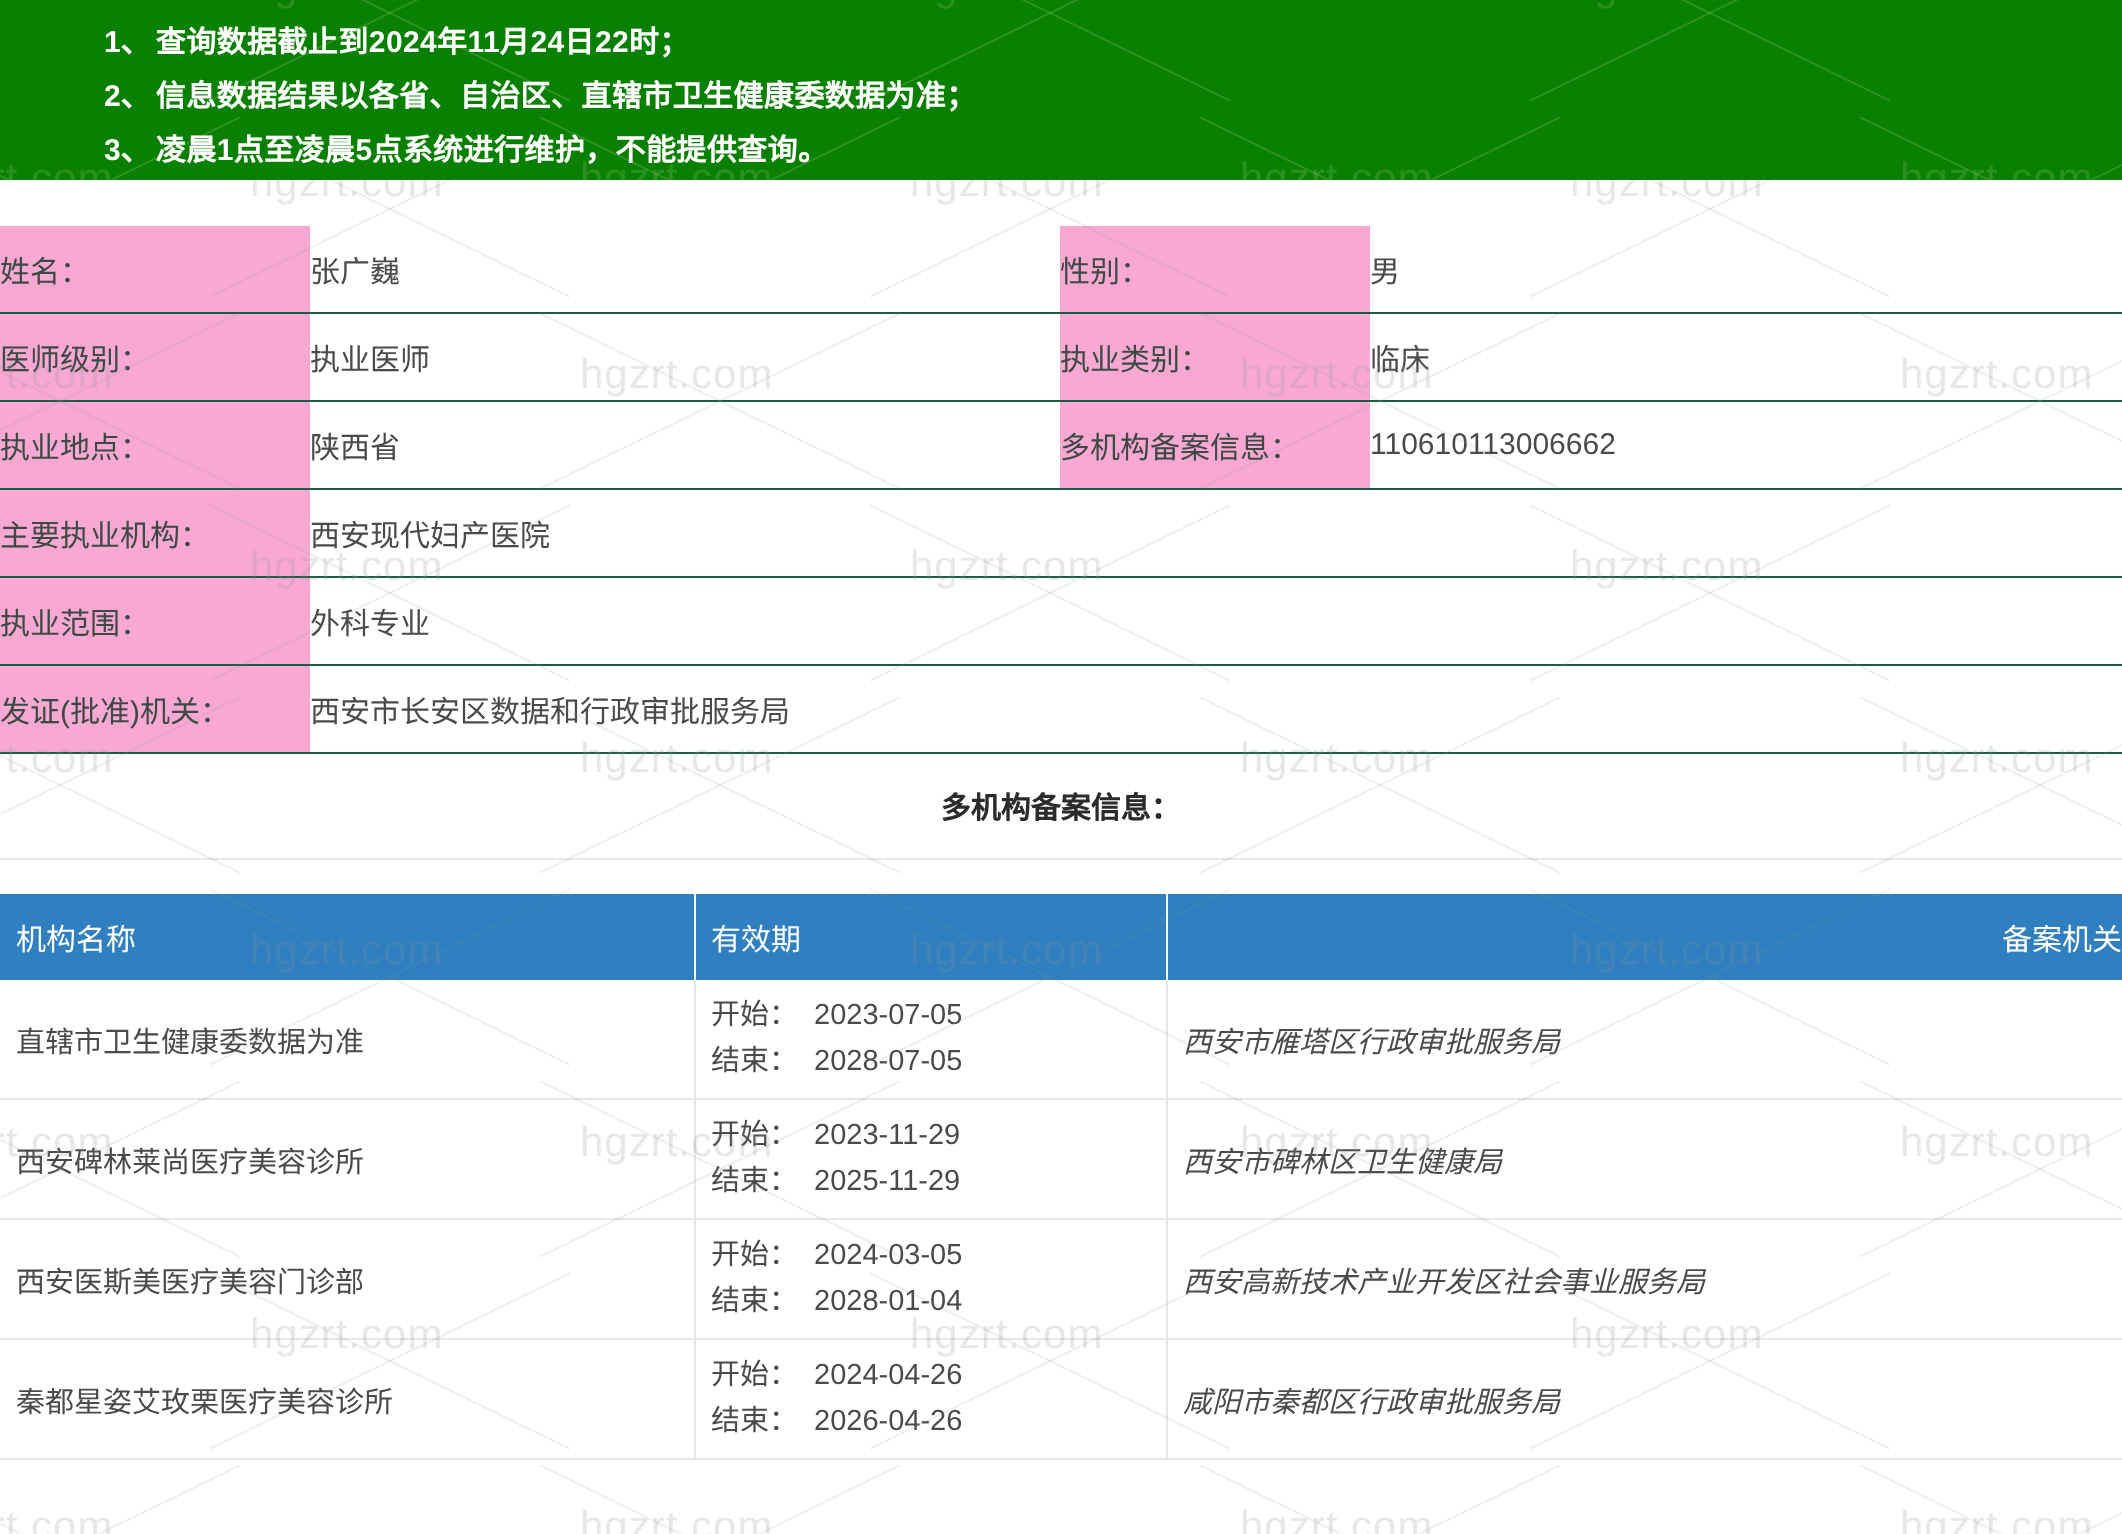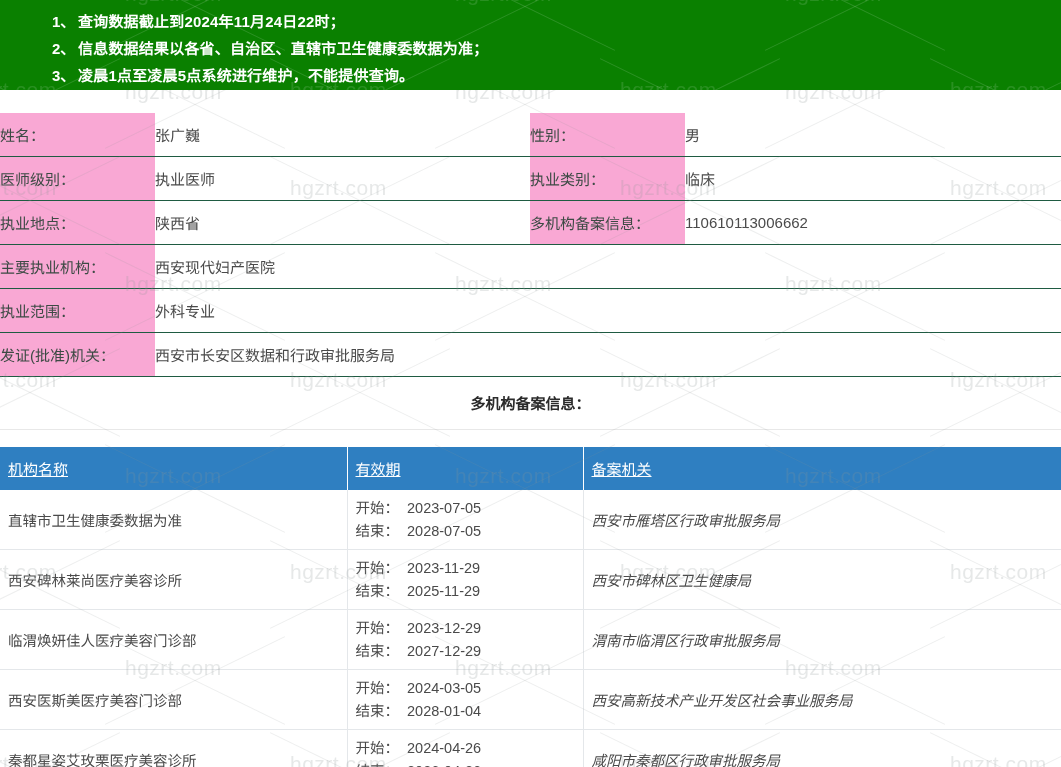--- a/index.html
+++ b/index.html
@@ -145,21 +145,21 @@
     background: #2f7fc1;
     color: #ffffff;
     font-size: 15px;
     font-weight: normal;
     text-align: left;
     height: 43px;
     padding: 0 0 0 8px;
     border-right: 1px solid #ffffff;
     position: relative;
   }
-  table.filings-table thead th:last-child { border-right: none; }
+  table.filings-table thead th:last-child { border-right: none; text-align: right; }
 
   table.filings-table tbody td {
     font-size: 14.5px;
     color: #4a4a4a;
     height: 59px;
     padding: 0 0 0 8px;
     border-bottom: 1px solid #e4e7ea;
     border-right: 1px solid #e4e7ea;
     vertical-align: middle;
     background: #ffffff;
@@ -170,21 +170,21 @@
     display: block;
     line-height: 23px;
     white-space: nowrap;
   }
   .term-label { color: #4a4a4a; }
   .term-date {
     display: inline-block;
     margin-left: 8px;
     color: #4a4a4a;
   }
-  .hdr-text { position: relative; z-index: 3; text-decoration: underline; }
+  .hdr-text { position: relative; z-index: 3; }
 </style>
 </head>
 <body>
 
 <div class="notice-banner">
   <div class="watermark-layer" id="wm-banner">
       <div class="wm-text" style="left: 125px; top: -18px;">hgzrt.com</div>
       <div class="wm-line" style="left: 95px; top: 6px; transform: rotate(26deg);"></div>
       <div class="wm-line" style="left: 95px; top: 6px; transform: rotate(-26deg);"></div>
       <div class="wm-text" style="left: 455px; top: -18px;">hgzrt.com</div>
@@ -379,28 +379,20 @@
         </tr>
         <tr>
           <td>西安碑林莱尚医疗美容诊所</td>
           <td>
             <span class="term-line"><span class="term-label">开始：</span><span class="term-date">2023-11-29</span></span>
             <span class="term-line"><span class="term-label">结束：</span><span class="term-date">2025-11-29</span></span>
           </td>
           <td>西安市碑林区卫生健康局</td>
         </tr>
         <tr>
-          <td>临渭焕妍佳人医疗美容门诊部</td>
-          <td>
-            <span class="term-line"><span class="term-label">开始：</span><span class="term-date">2023-12-29</span></span>
-            <span class="term-line"><span class="term-label">结束：</span><span class="term-date">2027-12-29</span></span>
-          </td>
-          <td>渭南市临渭区行政审批服务局</td>
-        </tr>
-        <tr>
           <td>西安医斯美医疗美容门诊部</td>
           <td>
             <span class="term-line"><span class="term-label">开始：</span><span class="term-date">2024-03-05</span></span>
             <span class="term-line"><span class="term-label">结束：</span><span class="term-date">2028-01-04</span></span>
           </td>
           <td>西安高新技术产业开发区社会事业服务局</td>
         </tr>
         <tr>
           <td>秦都星姿艾玫栗医疗美容诊所</td>
           <td>

